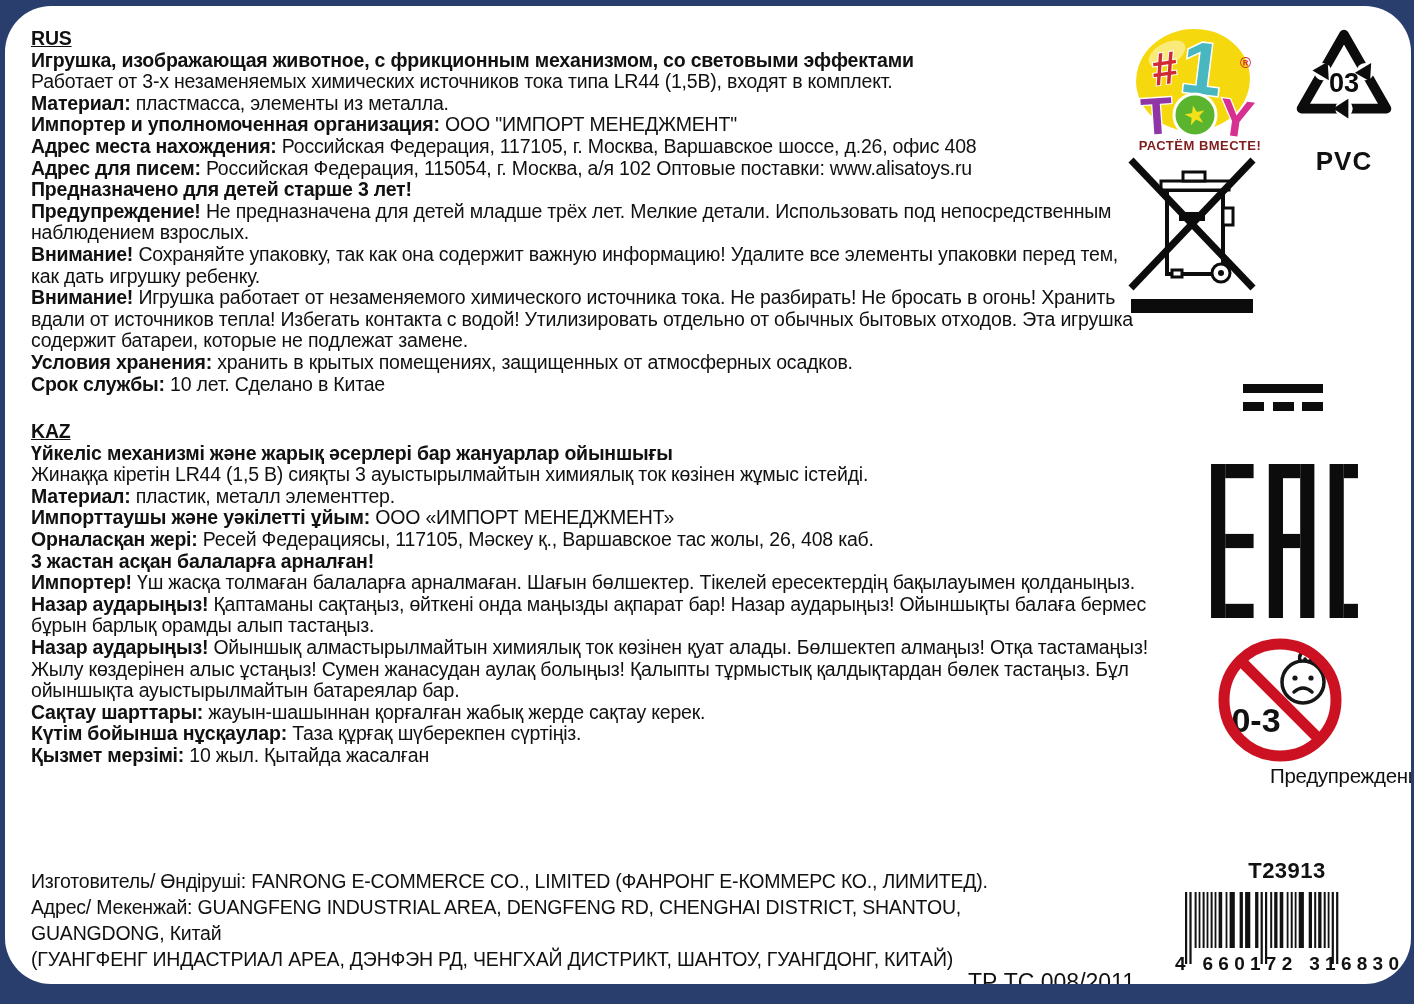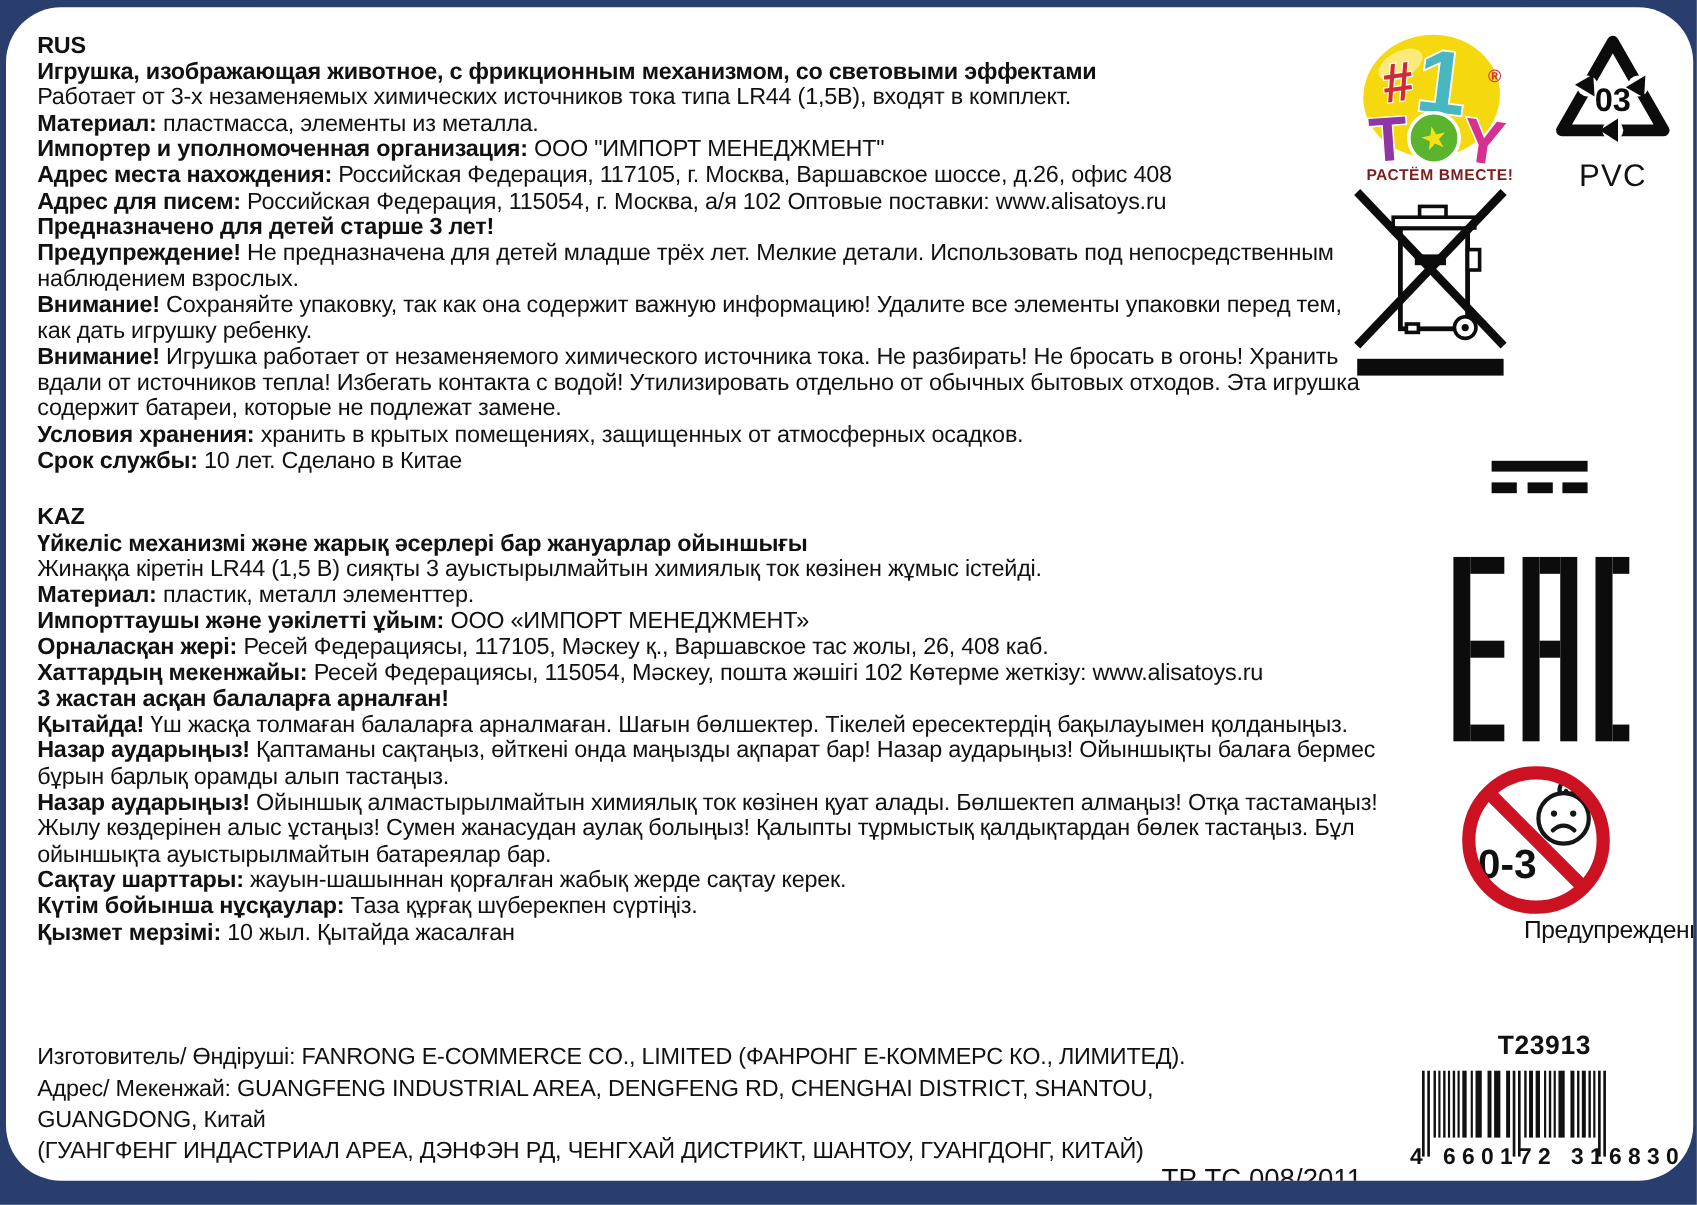--- a/index.html
+++ b/index.html
@@ -12,39 +12,39 @@
   }
   .card {
     position:absolute; left:5px; top:6px; right:3px; bottom:20px;
     background:#ffffff; border-radius:46px; overflow:hidden;
   }
   .text-col {
     position:absolute; left:26px; top:22px; width:1118px;
     font-size:19.5px; line-height:21.6px; letter-spacing:-0.2px;
   }
   .section { margin-bottom:26px; }
-  .sec-head { font-weight:bold; }
+  .sec-head { font-weight:bold;text-decoration:underline; }
   .para span.b { font-weight:bold; }
   .footer-block {
     position:absolute; left:26px; top:862px; width:1010px;
     font-size:19.5px; line-height:26px; letter-spacing:-0.2px;
   }
   .footer-block .date { margin-top:11px; }
   
   .abs { position:absolute; }
   .logo-wrap { left:1128px; top:14px; width:132px; }
   .logo-tagline {
     position:absolute; left:1120px; top:132px; width:150px;
     text-align:center; font-size:13px; font-weight:bold; color:#7f1d1d;
     letter-spacing:0.5px;
   }
   .recycle { width:112px; text-align:center; }
   .recycle-pvc { left:1283px; top:20px; }
   .recycle-pap { left:1283px; top:168px; }
-  .recycle .material { font-size:26px; font-weight:normal; letter-spacing:1px; margin-top:0px; }
+  .recycle .material { font-size:26px; font-weight:bold; letter-spacing:1px; margin-top:16px; }
   .bin-wrap { left:1122px; top:150px; width:140px; }
   .dc-wrap { left:1238px; top:378px; width:80px; }
   .dc-solid { height:9px; background:#0c0c0c; }
   .dc-dashes { margin-top:9px; display:flex; justify-content:space-between; }
   .dc-dashes i { display:block; width:21px; height:9px; background:#0c0c0c; }
   .eac-wrap { left:1206px; top:458px; }
   .age-wrap { left:1212px; top:626px; width:130px; }
   .age-caption {
     position:absolute; left:1260px; top:758px; width:170px;
     text-align:center; font-size:20.5px; letter-spacing:-0.3px;
@@ -86,23 +86,22 @@
         </div>
     </div>
     <div class="section">
       <div class="sec-head">KAZ</div>
       <div>
           <div class="para"><span class="b">Үйкеліс механизмі және жарық әсерлері бар жануарлар ойыншығы</span></div>
           <div class="para"><span>Жинаққа кіретін LR44 (1,5 В) сияқты 3 ауыстырылмайтын химиялық ток көзінен жұмыс істейді.</span></div>
           <div class="para"><span class="b">Материал:</span><span> пластик, металл элементтер.</span></div>
           <div class="para"><span class="b">Импорттаушы және уәкілетті ұйым:</span><span> ООО «ИМПОРТ МЕНЕДЖМЕНТ»</span></div>
           <div class="para"><span class="b">Орналасқан жері:</span><span> Ресей Федерациясы, 117105, Мәскеу қ., Варшавское тас жолы, 26, 408 каб.</span></div>
-          <div class="para"><span class="b">Хаттардың мекенжайы:</span><span> Ресей Федерациясы, 115054, Мәскеу, пошта жәшігі 102 Көтерме жеткізу: www.alisatoys.ru</span></div>
           <div class="para"><span class="b">3 жастан асқан балаларға арналған!</span></div>
-          <div class="para"><span class="b">Қытайда!</span><span> Үш жасқа толмаған балаларға арналмаған. Шағын бөлшектер. Тікелей ересектердің бақылауымен қолданыңыз.</span></div>
+          <div class="para"><span class="b">Импортер!</span><span> Үш жасқа толмаған балаларға арналмаған. Шағын бөлшектер. Тікелей ересектердің бақылауымен қолданыңыз.</span></div>
           <div class="para"><span class="b">Назар аударыңыз!</span><span> Қаптаманы сақтаңыз, өйткені онда маңызды ақпарат бар! Назар аударыңыз! Ойыншықты балаға бермес бұрын барлық орамды алып тастаңыз.</span></div>
           <div class="para"><span class="b">Назар аударыңыз!</span><span> Ойыншық алмастырылмайтын химиялық ток көзінен қуат алады. Бөлшектеп алмаңыз! Отқа тастамаңыз! Жылу көздерінен алыс ұстаңыз! Сумен жанасудан аулақ болыңыз! Қалыпты тұрмыстық қалдықтардан бөлек тастаңыз. Бұл ойыншықта ауыстырылмайтын батареялар бар.</span></div>
           <div class="para"><span class="b">Сақтау шарттары:</span><span> жауын-шашыннан қорғалған жабық жерде сақтау керек.</span></div>
           <div class="para"><span class="b">Күтім бойынша нұсқаулар:</span><span> Таза құрғақ шүберекпен сүртіңіз.</span></div>
           <div class="para"><span class="b">Қызмет мерзімі:</span><span> 10 жыл. Қытайда жасалған</span></div>
         </div>
     </div>
   </div>
 
   <div class="footer-block">

